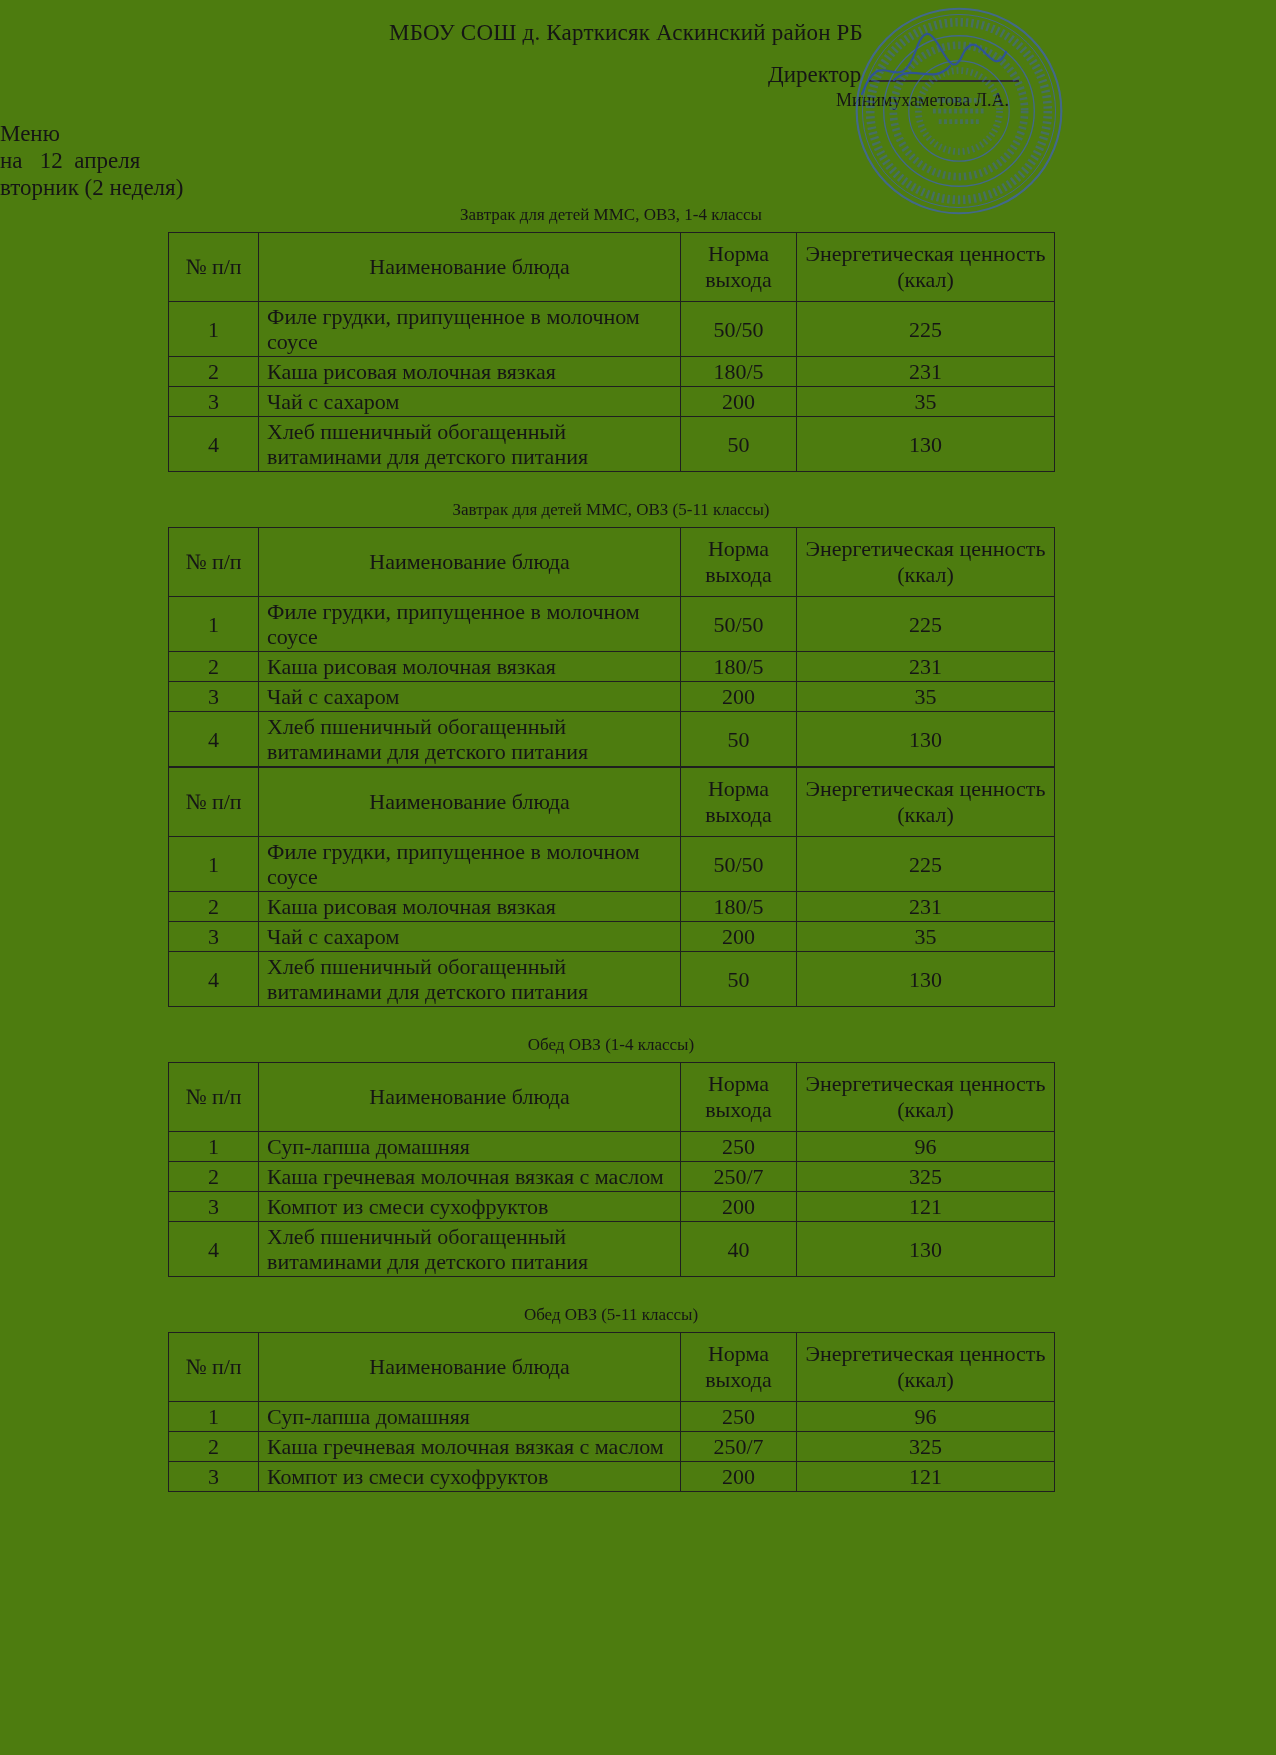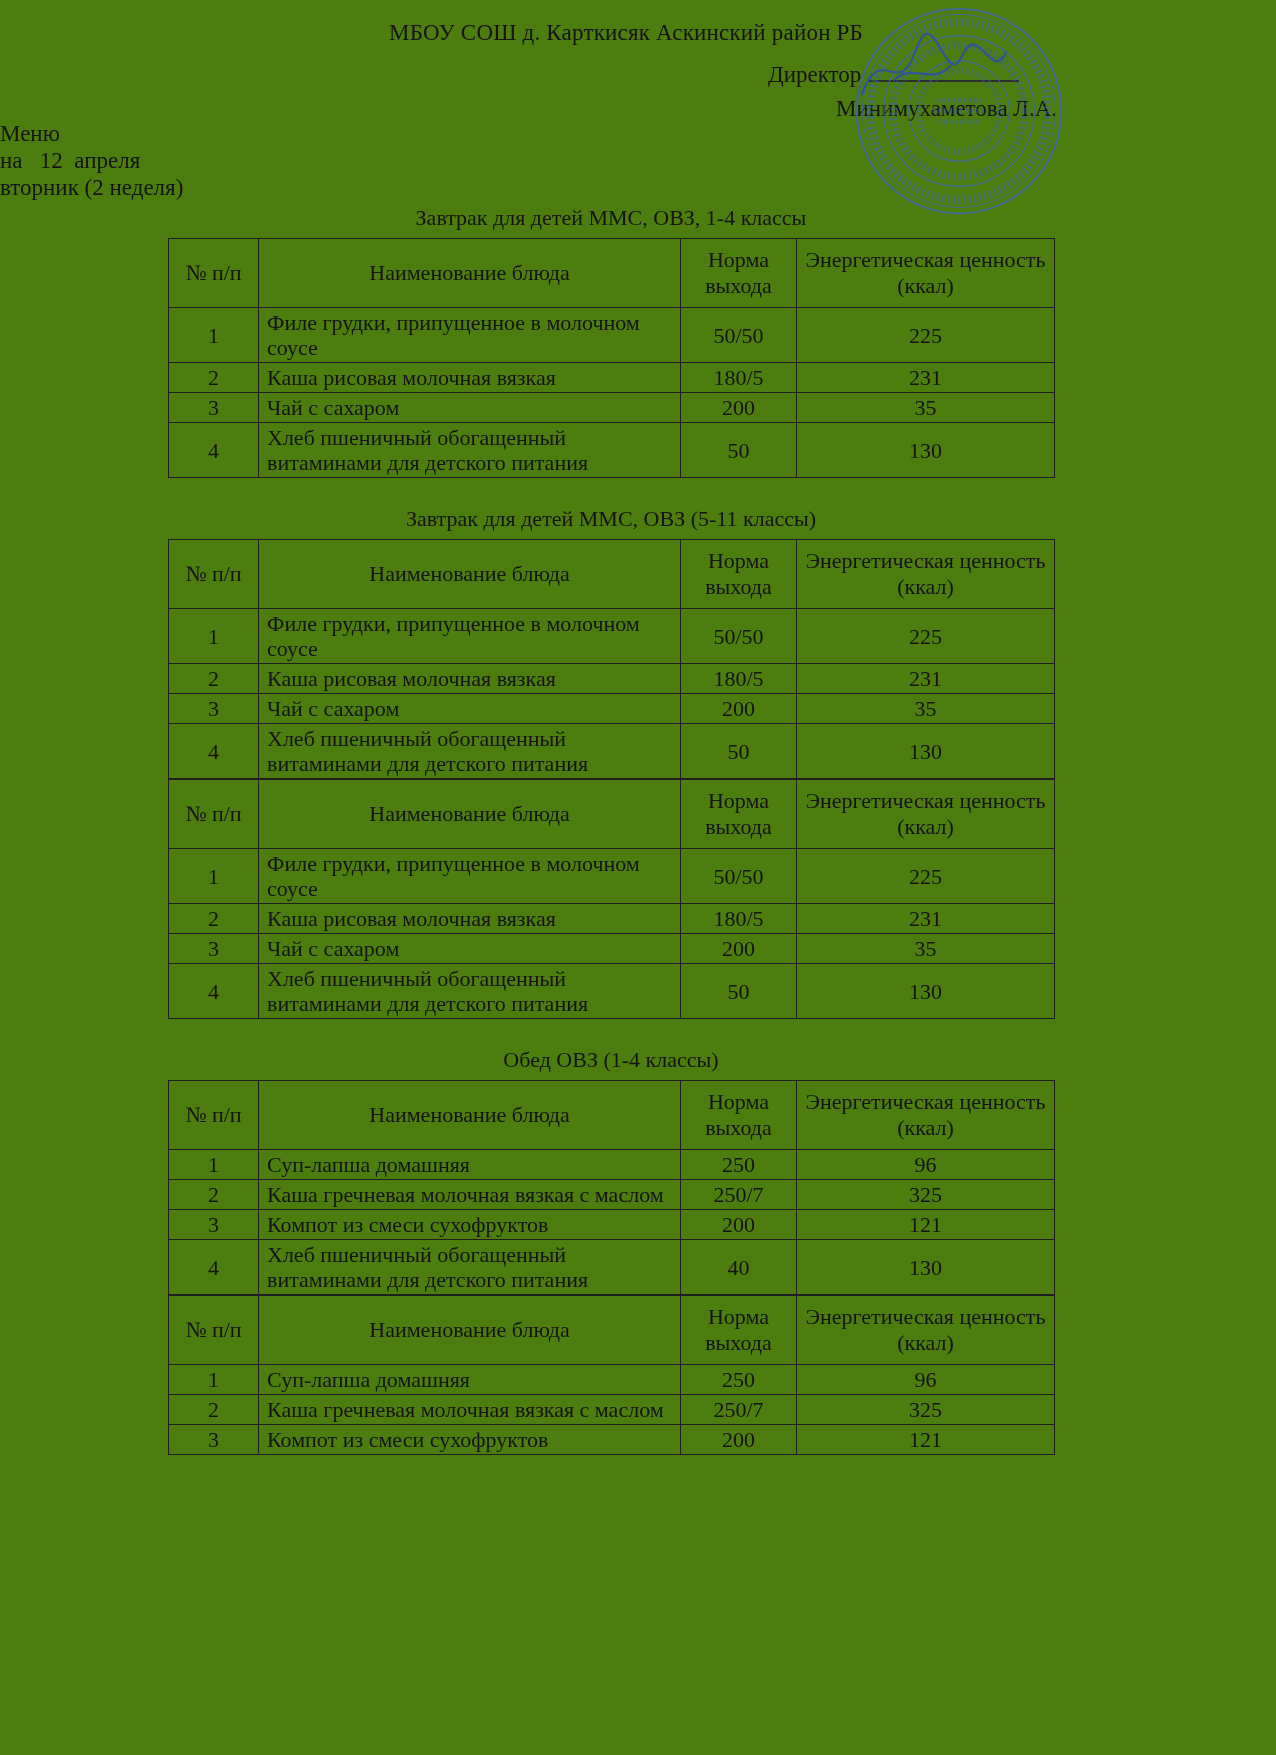--- a/index.html
+++ b/index.html
@@ -19,41 +19,41 @@
     text-align: center; font-size: 23px; letter-spacing: .2px;
   }
   .director-block {
     position: absolute; top: 60px; left: 768px; font-size: 23px; white-space: nowrap;
   }
   .sig-line {
     display: inline-block; width: 150px; height: 20px;
     border-bottom: 2px solid #2e2e2e; margin-left: 8px;
   }
   .director-name {
-    position: absolute; top: 96px; left: 836px; font-size: 23px; white-space: nowrap;
+    position: absolute; top: 90px; left: 836px; font-size: 18px; white-space: nowrap;
   }
   .stamp {
     position: absolute; top: 0px; left: 845px; width: 228px; height: 222px;
     pointer-events: none;
   }
   .signature {
     position: absolute; top: 32px; left: 854px; width: 160px; height: 80px;
     pointer-events: none;
   }
 
   
   .content { padding-top: 120px; }
   .menu-line {
     text-align: left; font-size: 23px; line-height: 27px; white-space: pre-wrap;
     width: 1252px;
   }
   .tables-area { width: 886px; margin-left: 168px; margin-top: 4px; }
 
   .section-title {
-    text-align: center; font-size: 22px; margin: 28px 0 7px 0;
+    text-align: center; font-size: 17px; margin: 28px 0 7px 0;
   }
   .section-title:first-child { margin-top: 2px; }
 
   table.menu-table {
     width: 886px; border-collapse: collapse; table-layout: fixed;
     font-size: 22px;
   }
   .col-num     { width: 90px; }
   .col-dish    { width: 422px; }
   .col-portion { width: 116px; }
@@ -280,20 +280,21 @@
               <td class="cell-energy">121</td>
             </tr>
             <tr>
               <td class="cell-num">4</td>
               <td class="cell-dish">Хлеб пшеничный обогащенный витаминами для детского питания</td>
               <td class="cell-portion">40</td>
               <td class="cell-energy">130</td>
             </tr>
           </tbody>
         </table>
+        <div class="section-title">Обед ОВЗ (5-11 классы)</div>
         <table class="menu-table">
           <colgroup>
             <col class="col-num">
             <col class="col-dish">
             <col class="col-portion">
             <col class="col-energy">
           </colgroup>
           <thead>
             <tr>
               <th class="head-num">№ п/п</th>

